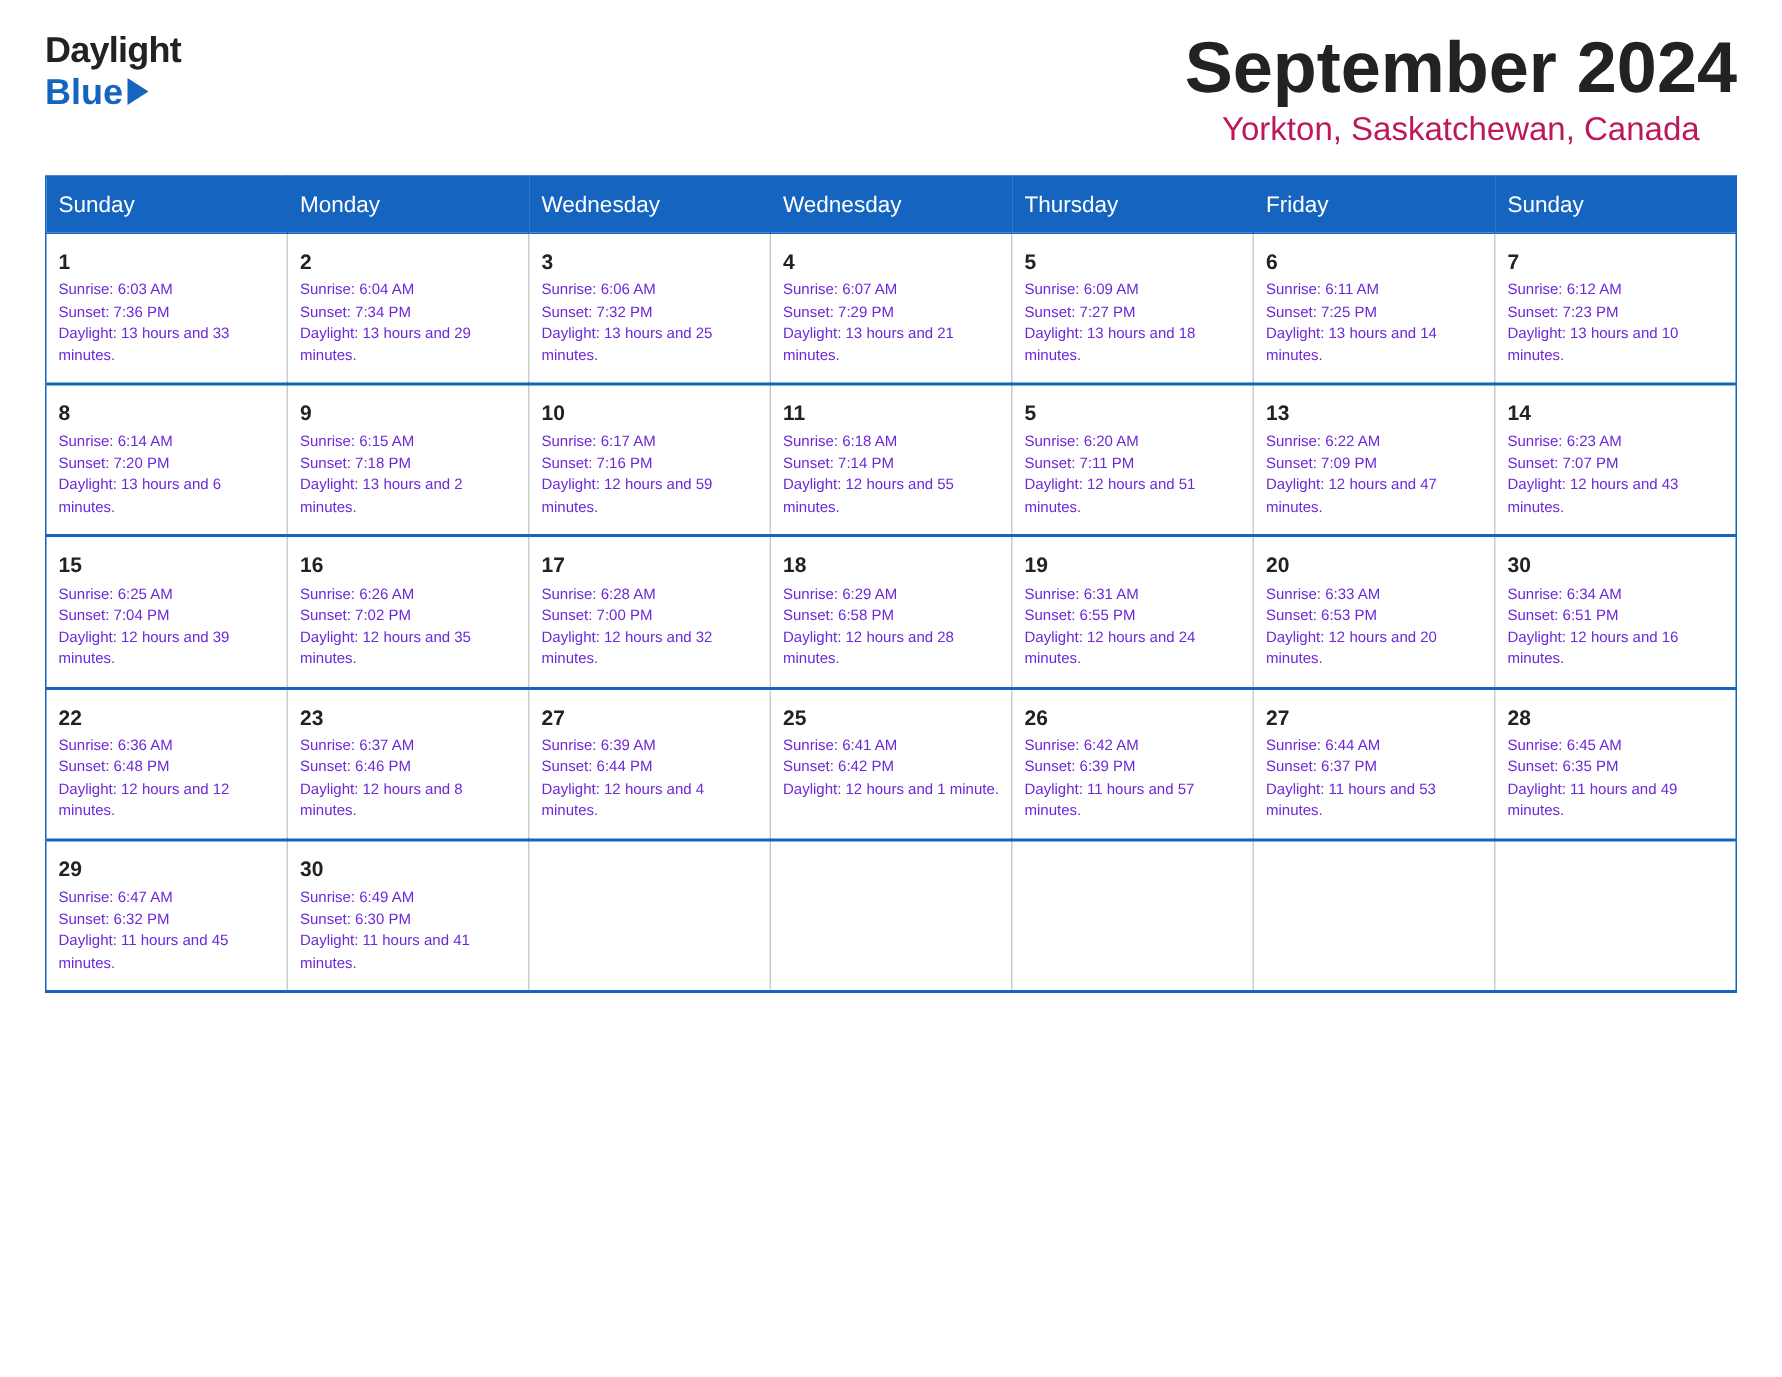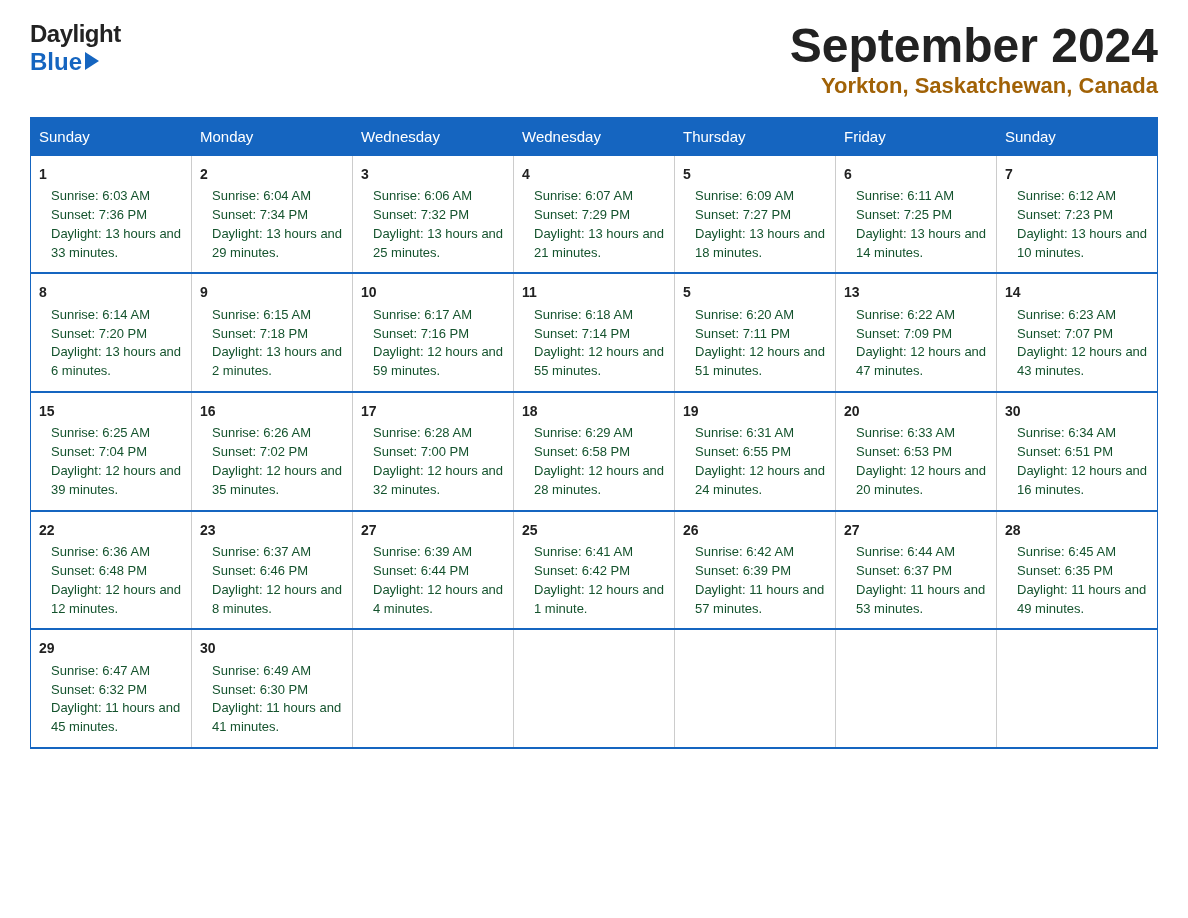--- a/index.html
+++ b/index.html
@@ -9,32 +9,32 @@
       color: #222;
       padding: 20px 30px;
     }
     .header {
       display: flex;
       justify-content: space-between;
       align-items: flex-start;
       margin-bottom: 18px;
     }
     .title-block {
-      text-align: right;
+      text-align: center;
     }
     .title-block h1 {
       font-size: 48px;
       font-weight: bold;
       color: #222;
       line-height: 1.1;
     }
     .title-block h2 {
       font-size: 22px;
-      font-weight: bold;
-      color: #a16207;
+      font-weight: normal;
+      color: #be185d;
     }
     table {
       width: 100%;
       border-collapse: collapse;
       table-layout: fixed;
     }
     thead tr {
       background-color: #1565c0;
       color: #fff;
     }
@@ -59,23 +59,22 @@
     }
     tbody td:first-child { border-left: 1px solid #1565c0; }
     tbody td:last-child { border-right: 1px solid #1565c0; }
     .day-num {
       font-size: 14px;
       font-weight: bold;
       margin-bottom: 3px;
       display: block;
     }
     .day-info {
-      color: #14532d;
-      font-size: 13px;
-      margin-left: 12px;
+      color: #6d28d9;
+      font-size: 10px;
     }
     td.empty { background: #fff; }
     .logo-wrapper {
       display: flex;
       align-items: center;
       gap: 2px;
     }
     .logo-text-group { display: flex; flex-direction: column; }
     .logo-general {
       font-size: 24px;

